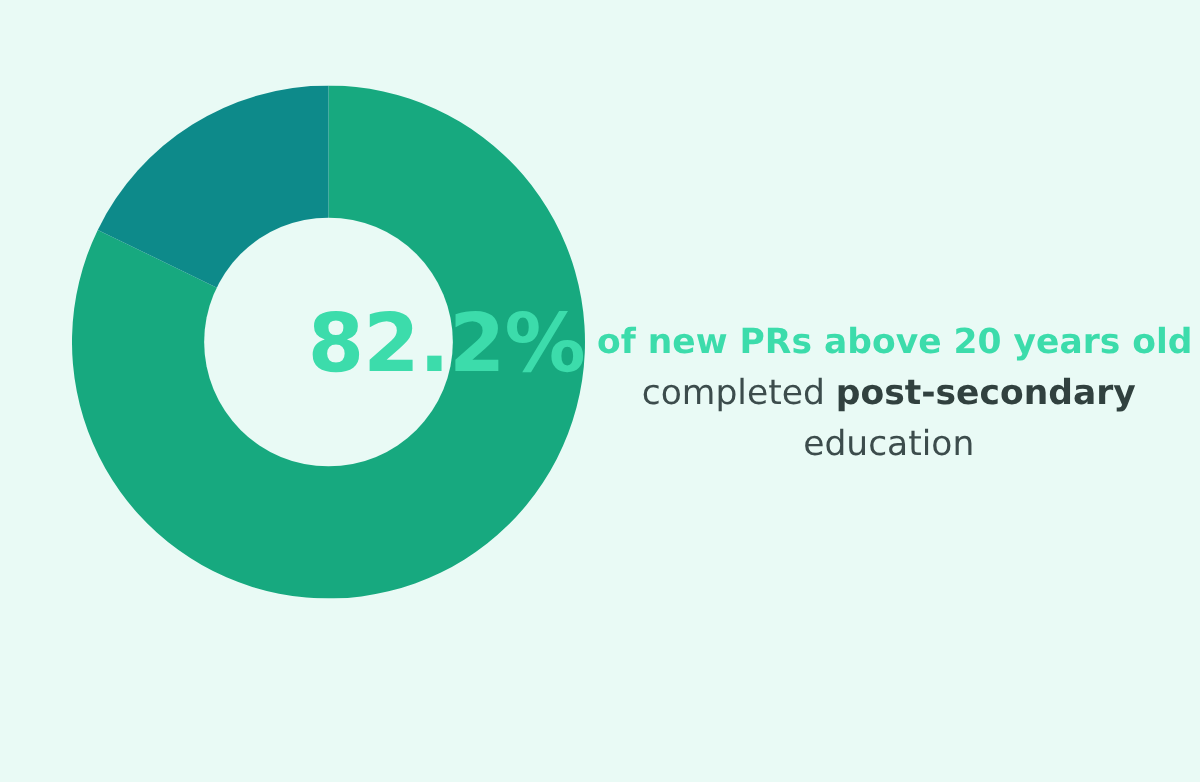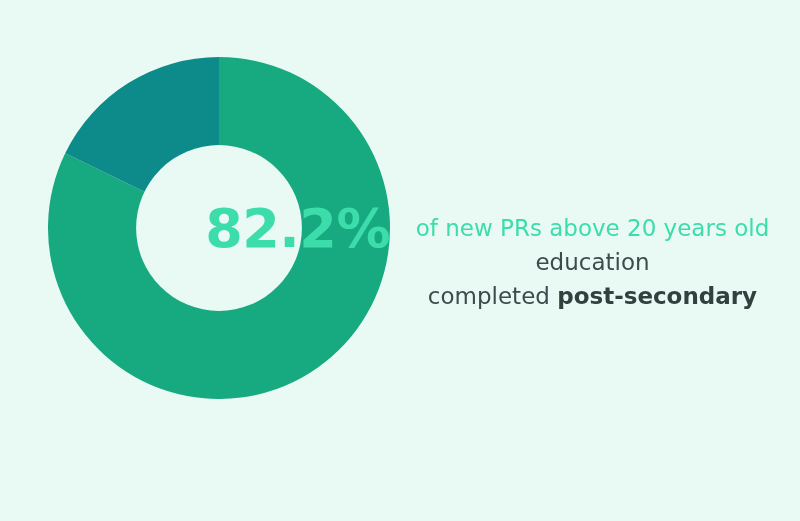--- a/index.html
+++ b/index.html
@@ -66,21 +66,21 @@
     width: 389px;
     text-align: center;
   }
   #caption .line {
     display: block;
     line-height: 34px;
     white-space: nowrap;
   }
   #caption .headline {
     font-size: 23px;
-    font-weight: normal;
+    font-weight: bold;
     color: #3cdcab;
   }
   #caption .body {
     font-size: 23px;
     color: #3c4c4c;
   }
   #caption .body .emph {
     font-weight: bold;
     color: #31413f;
   }
@@ -98,17 +98,17 @@
       </g>
       <circle id="donut-hole" cx="171" cy="171" r="82.9" fill="#e9faf5"></circle>
     </svg>
     <div id="center-percent">
       <span class="pct">82.2%</span>
     </div>
   </div>
 
   <div id="caption">
     <span class="line headline">of new PRs above 20 years old</span>
+    <span class="line body"><span>completed </span><span class="emph">post-secondary</span></span>
     <span class="line body">education</span>
-    <span class="line body"><span>completed </span><span class="emph">post-secondary</span></span>
   </div>
 
 </div>
 
 </body></html>

